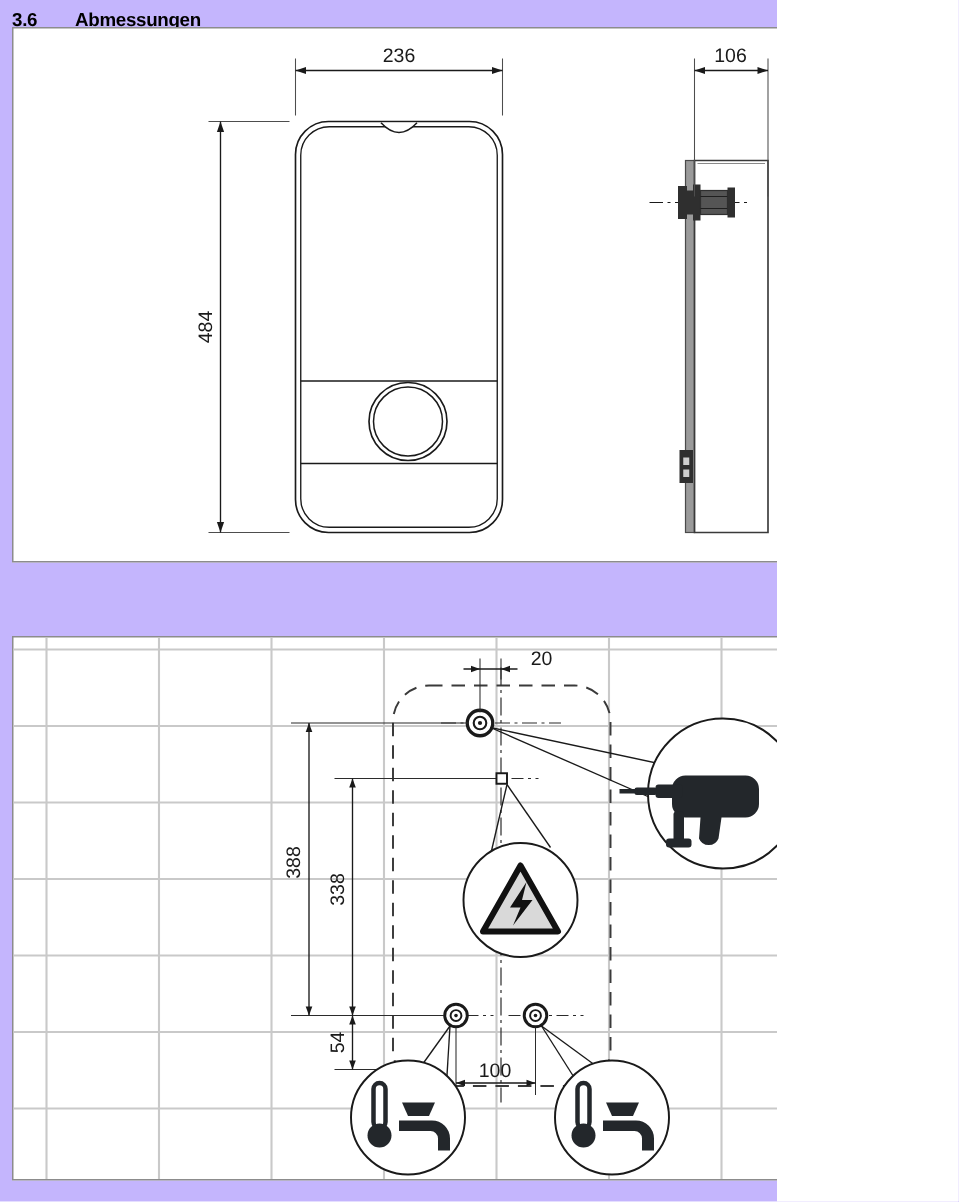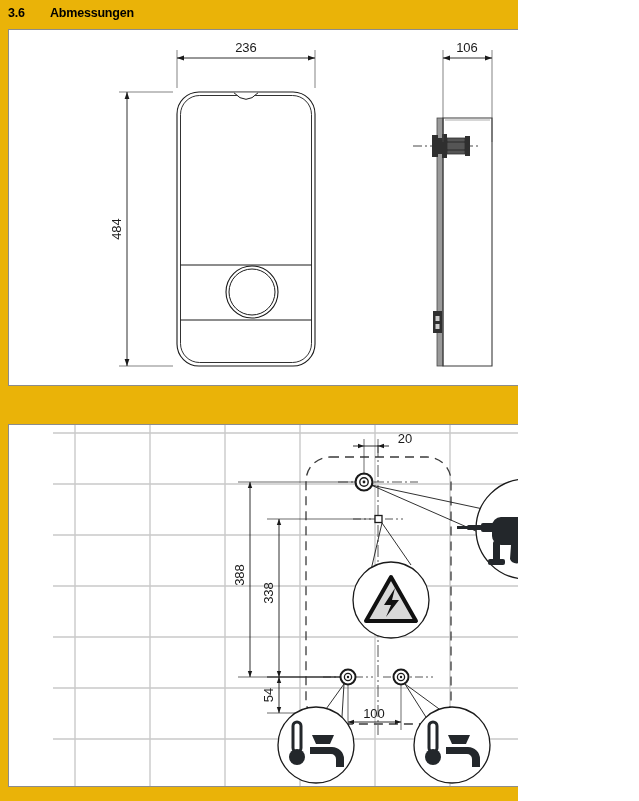--- a/index.html
+++ b/index.html
@@ -5,21 +5,21 @@
   * { box-sizing: border-box; }
   html, body {
     margin: 0; padding: 0;
     background: #ffffff;
     font-family: "Liberation Sans", sans-serif;
   }
   #page {
     position: relative;
     width: 518px;
     height: 801px;
-    background: #eab308;
+    background: #c4b5fd;
     overflow: hidden;
   }
 
   
   #section-heading {
     position: absolute;
     left: 8px; top: 3px;
     width: 400px; height: 20px;
     display: flex;
     align-items: center;
@@ -30,22 +30,22 @@
     letter-spacing: -0.2px;
   }
   #section-heading .num { min-width: 26px; }
 
   
   .figure-frame {
     position: absolute;
     border: 1px solid #8c8c8c;
     background: #fff;
   }
-  #figure1-frame { left: 8px;  top: 29px;  width: 623px; height: 357px; }
-  #figure2-frame { left: 8px;  top: 424px; width: 623px; height: 363px; overflow: hidden; padding-left: 44px; }
+  #figure1-frame { left: 8px;  top: 18px;  width: 623px; height: 357px; padding-left: 20px; }
+  #figure2-frame { left: 8px;  top: 424px; width: 623px; height: 363px; overflow: hidden; }
 
   .fig-ref {
     position: absolute;
     right: 6px; bottom: 3px;
     font-size: 5.2px;
     color: #4a4a4a;
     letter-spacing: 0.2px;
     font-family: "Liberation Sans", sans-serif;
   }
 

